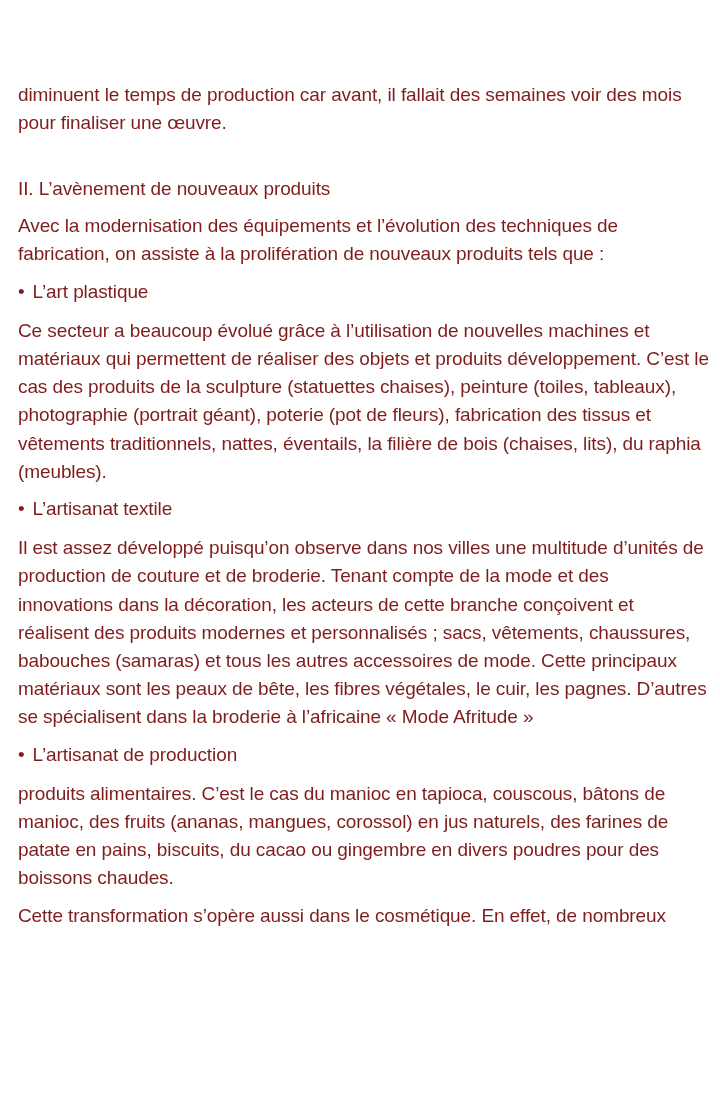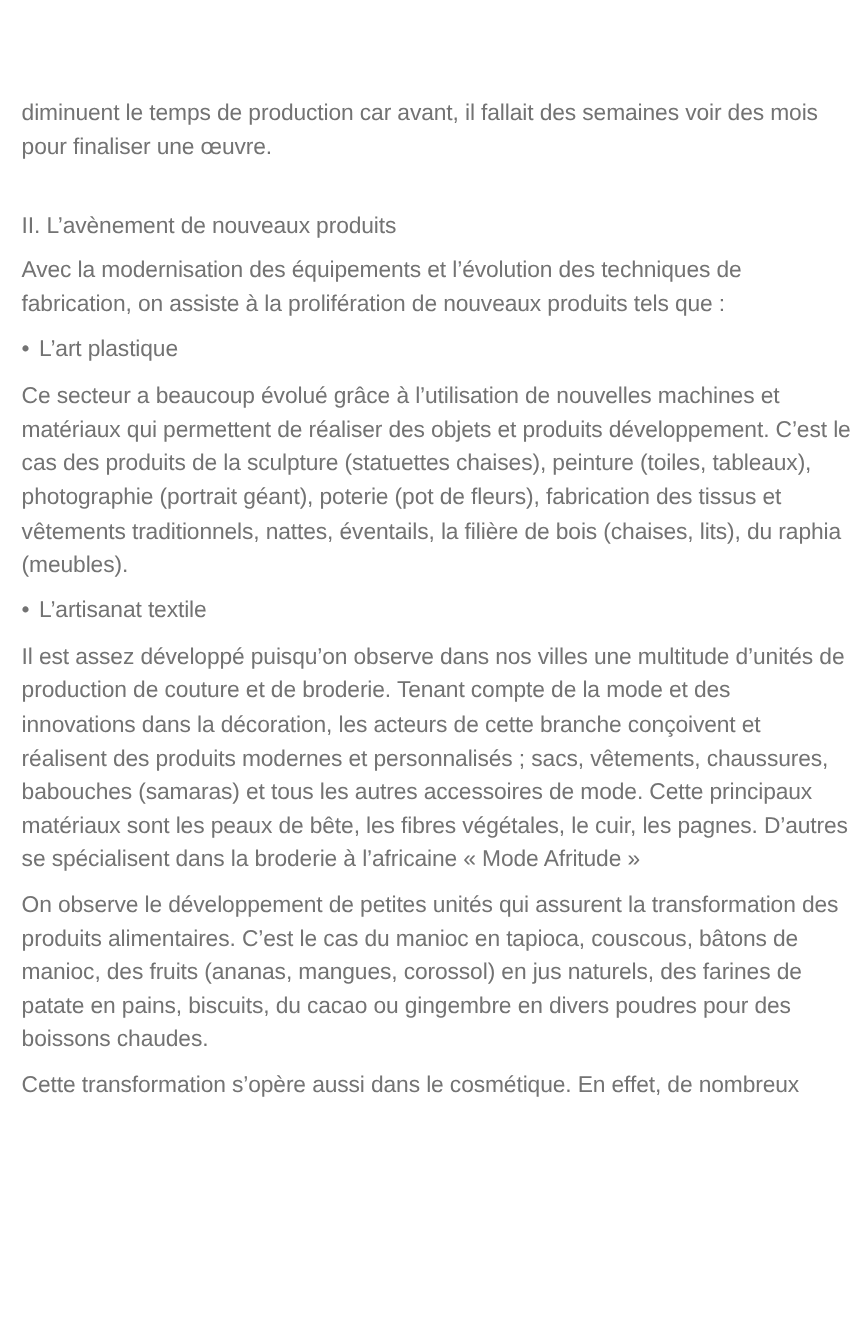--- a/index.html
+++ b/index.html
@@ -14,21 +14,21 @@
     }
     .doc {
       box-sizing: border-box;
       width: 720px;
       height: 1116px;
       padding: 81px 4px 0 18px;
       font-family: "Liberation Sans", sans-serif;
       font-size: 19px;
       line-height: 28.2px;
       letter-spacing: -0.1px;
-      color: #737373;
+      color: #7f1d1d;
     }
     .para {
       margin: 0 0 9px 0;
     }
     .line {
       white-space: nowrap;
     }
     .heading {
       font: inherit;
       font-weight: 400;
@@ -81,23 +81,25 @@
   <div class="para">
     <div class="line">Il est assez développé puisqu’on observe dans nos villes une multitude d’unités de</div>
     <div class="line">production de couture et de broderie. Tenant compte de la mode et des</div>
     <div class="line">innovations dans la décoration, les acteurs de cette branche conçoivent et</div>
     <div class="line">réalisent des produits modernes et personnalisés ; sacs, vêtements, chaussures,</div>
     <div class="line">babouches (samaras) et tous les autres accessoires de mode. Cette principaux</div>
     <div class="line">matériaux sont les peaux de bête, les fibres végétales, le cuir, les pagnes. D’autres</div>
     <div class="line">se spécialisent dans la broderie à l’africaine « Mode Afritude »</div>
   </div>
 
+  <div class="bullet">
+    <span class="marker">•</span><span>L’artisanat de production</span>
+  </div>
 
   <div class="para">
-    <div class="line">On observe le développement de petites unités qui assurent la transformation des</div>
     <div class="line">produits alimentaires. C’est le cas du manioc en tapioca, couscous, bâtons de</div>
     <div class="line">manioc, des fruits (ananas, mangues, corossol) en jus naturels, des farines de</div>
     <div class="line">patate en pains, biscuits, du cacao ou gingembre en divers poudres pour des</div>
     <div class="line">boissons chaudes.</div>
   </div>
 
   <div class="para">
     <div class="line">Cette transformation s’opère aussi dans le cosmétique. En effet, de nombreux</div>
   </div>
 

